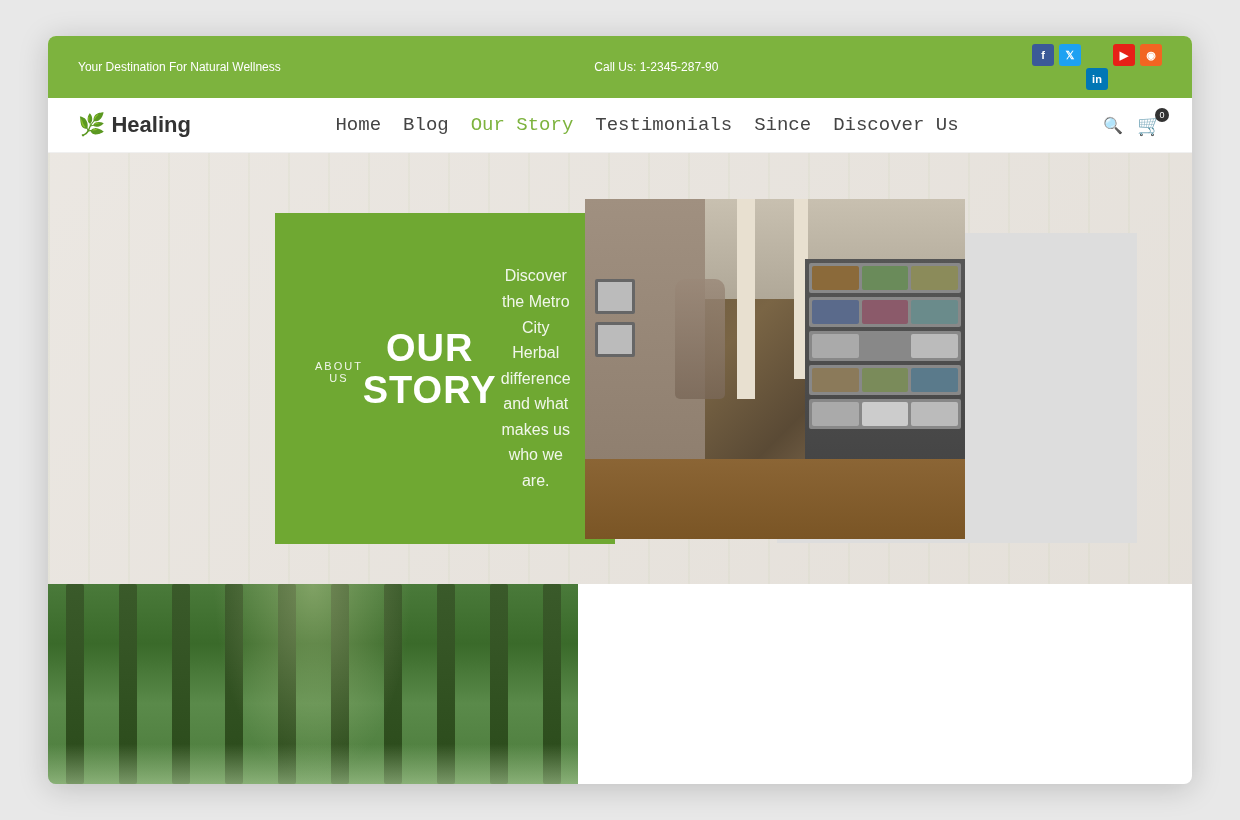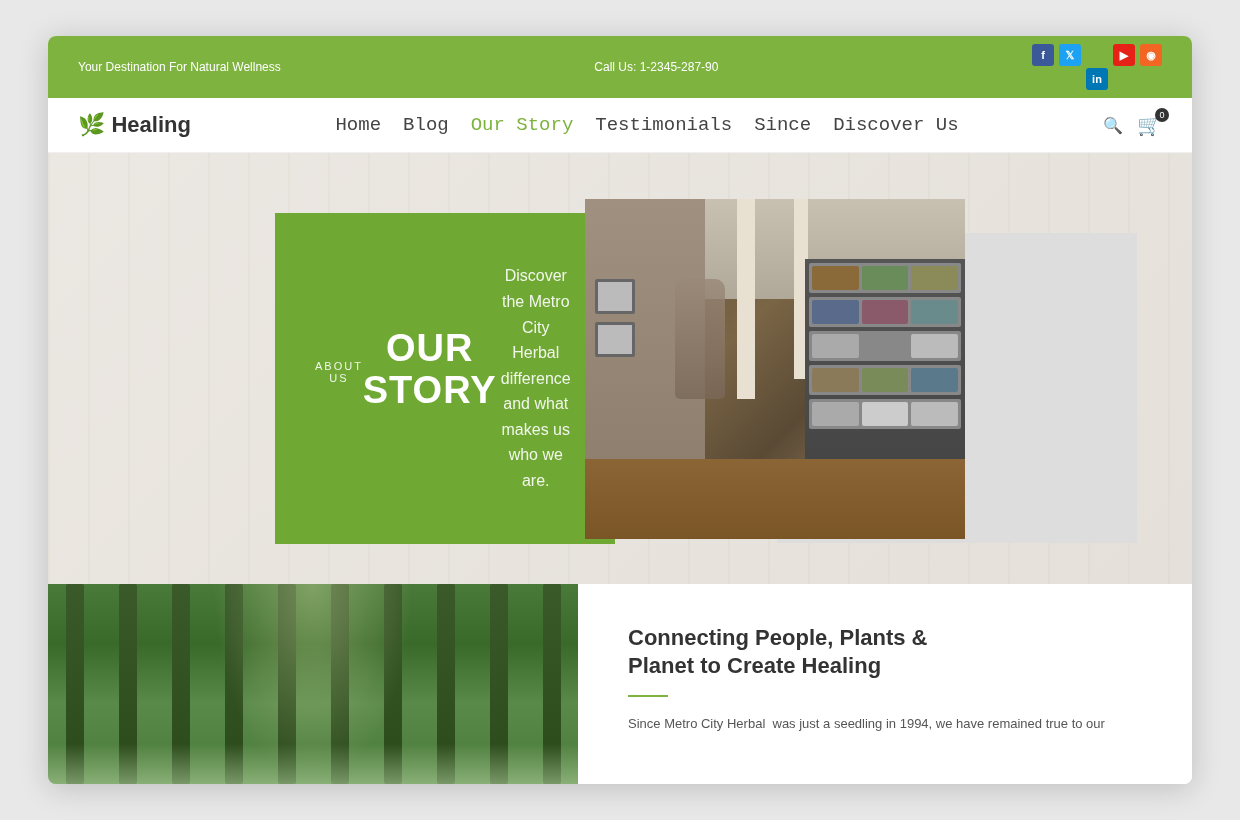--- a/index.html
+++ b/index.html
@@ -475,25 +475,16 @@
         <div class="tree-trunk"></div>
         <div class="tree-trunk"></div>
         <div class="tree-trunk"></div>
         <div class="tree-trunk"></div>
         <div class="tree-trunk"></div>
       </div>
       <div class="forest-light"></div>
       <div class="forest-mist"></div>
     </div>
 
-    <div class="content-section">
-      <div class="connecting-title">
-        Connecting People, Plants &amp;<br>Planet to Create Healing
-      </div>
-      <div class="title-divider"></div>
-      <div class="connecting-desc">
-        Since Metro City Herbal &nbsp;was just a seedling in 1994, we have remained true to our
-      </div>
-    </div>
 
   </div>
 
 </div>
 
 </body></html>

